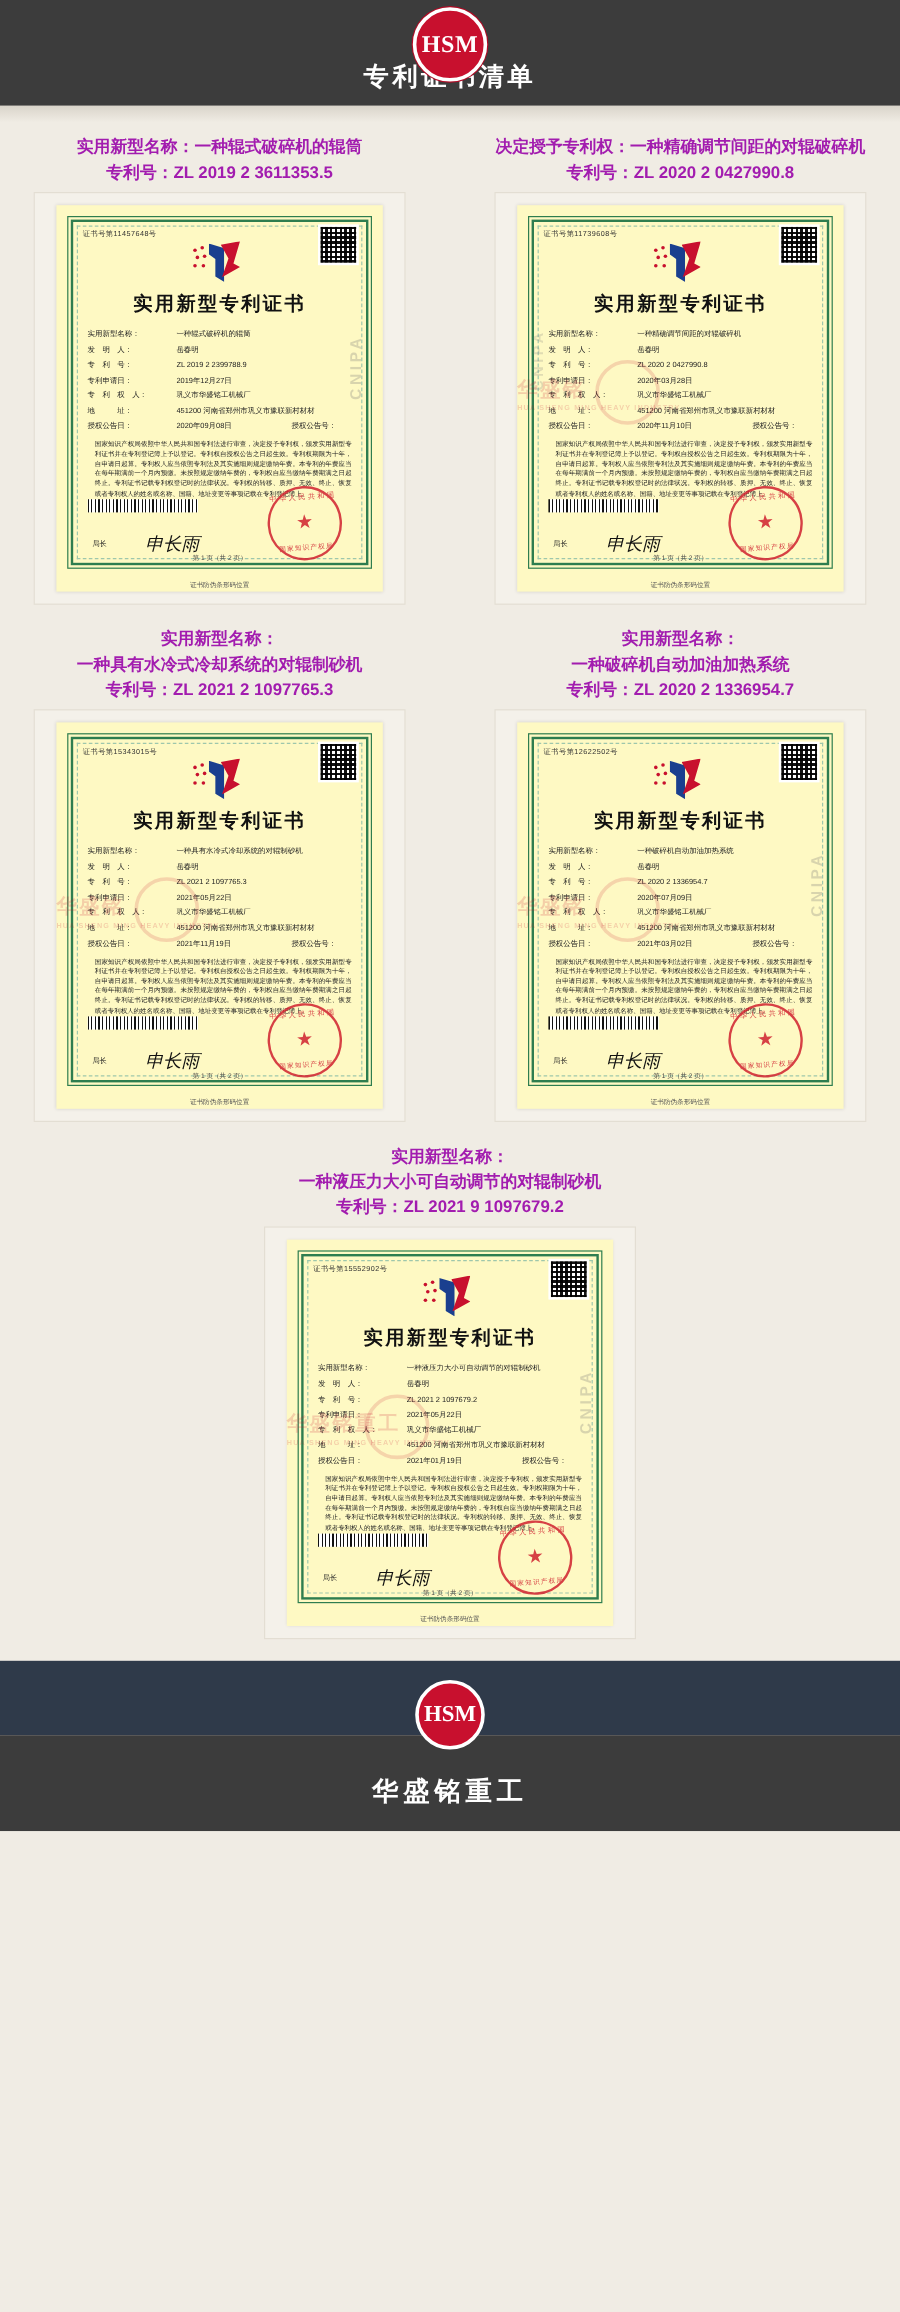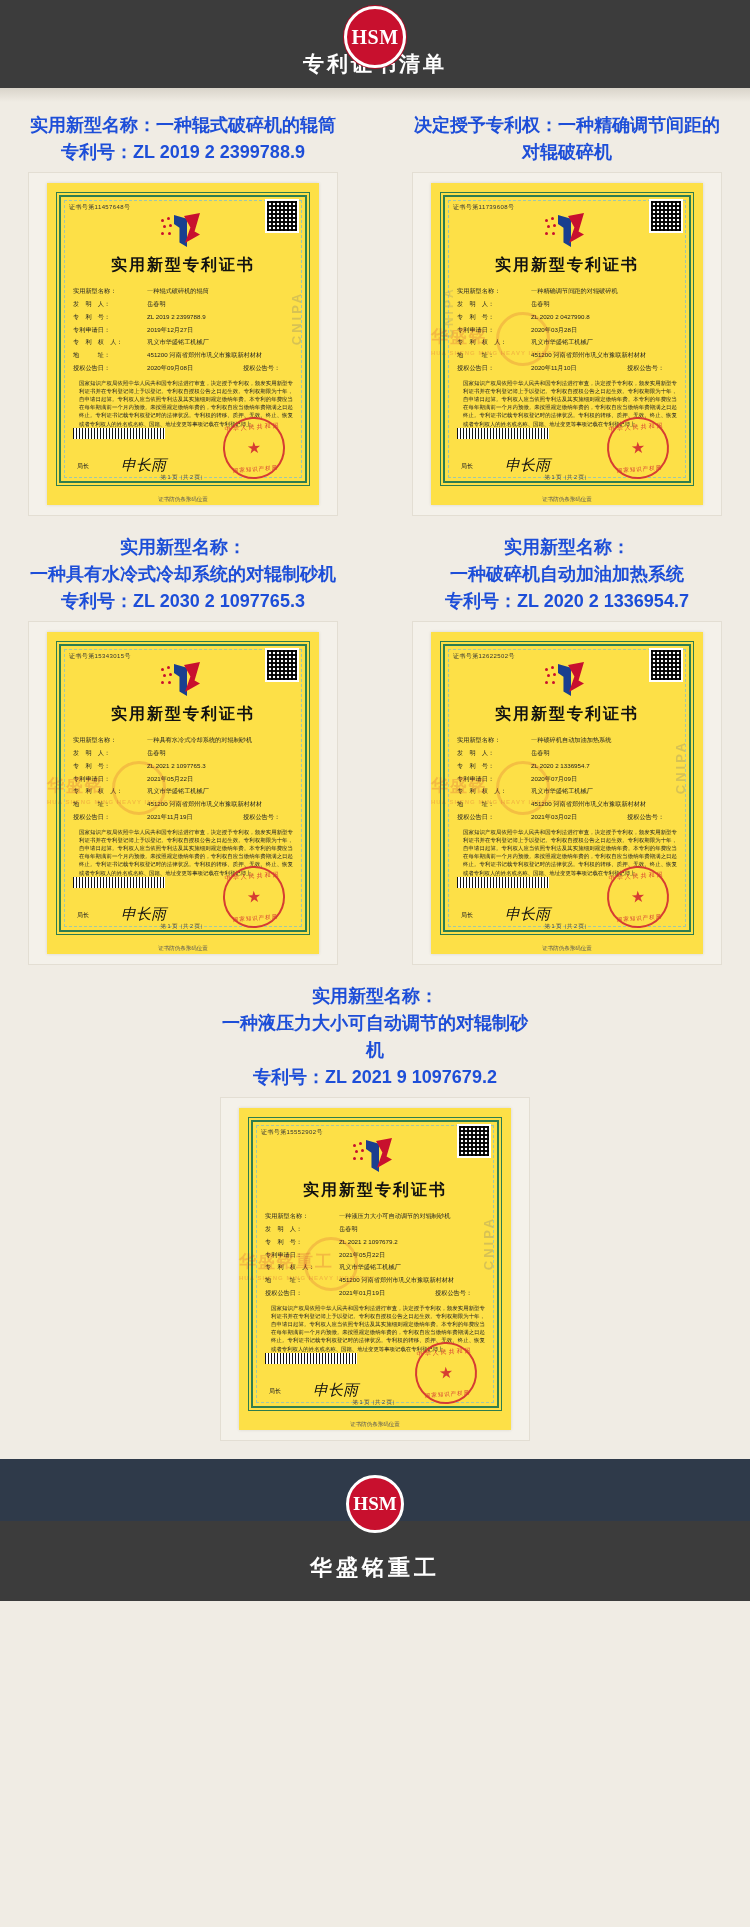--- a/index.html
+++ b/index.html
@@ -51,42 +51,42 @@
   }
   .cert-row {
     display:flex;
     justify-content:space-between;
     margin-bottom:18px;
   }
   .cert-row.single { justify-content:center; }
   .cert-block { width:310px; }
   .cert-caption {
     text-align:center;
-    color:#1d4ed8;
+    color:#a21caf;
     font-weight:bold;
-    font-size:18px;
+    font-size:14px;
     line-height:1.5;
     margin-bottom:6px;
     font-family:"Liberation Sans", sans-serif;
   }
   .cert-caption .l2 { display:block; }
 
   
   .cert-img {
     position:relative;
     width:100%;
     height:344px;
     background:#f4f1ea;
     overflow:hidden;
     border:1px solid #e3ded3;
   }
   .cert-paper {
     position:absolute;
     left:18px; right:18px; top:10px; bottom:10px;
-    background:#fde047;
+    background:#fef9c3;
     box-shadow:0 0 3px rgba(0,0,0,0.12);
   }
   .cert-border {
     position:absolute;
     left:12px; right:12px; top:12px; bottom:22px;
     border:2px solid #2e7d4f;
     outline:1px solid #2e7d4f;
     outline-offset:2px;
   }
   .cert-border:before{
@@ -328,21 +328,21 @@
   </div>
   <div class="band-shadow"></div>
 
   <div class="cert-grid">
 
     <div class="cert-row">
 
       <div class="cert-block">
         <div class="cert-caption">
           <span class="l2">实用新型名称：一种辊式破碎机的辊筒</span>
-          <span class="l2">专利号：ZL 2019 2 2399788.9</span>
+          <span class="l2">专利号：ZL 2019 2 3611353.5</span>
         </div>
         <div class="cert-img">
           <div class="cert-paper">
             <div class="cert-border"></div>
             <div class="cert-no">证书号第11457648号</div>
             <div class="qr"></div>
             <div class="emblem">
               <span class="dots">
                   <i></i>
                   <i></i>
@@ -399,20 +399,21 @@
             <div class="page-foot">第 1 页（共 2 页）</div>
             <div class="paper-foot">证书防伪条形码位置</div>
             <div class="wm-cnipa">CNIPA</div>
           </div>
         </div>
       </div>
 
       <div class="cert-block">
         <div class="cert-caption">
           <span class="l2">决定授予专利权：一种精确调节间距的对辊破碎机</span>
+          <span class="l2">专利号：ZL 2020 2 0427990.8</span>
         </div>
         <div class="cert-img">
           <div class="cert-paper">
             <div class="cert-border"></div>
             <div class="cert-no">证书号第11739608号</div>
             <div class="qr"></div>
             <div class="emblem">
               <span class="dots">
                   <i></i>
                   <i></i>
@@ -479,21 +480,21 @@
       </div>
 
     </div>
 
     <div class="cert-row">
 
       <div class="cert-block">
         <div class="cert-caption">
           <span class="l2">实用新型名称：</span>
           <span class="l2">一种具有水冷式冷却系统的对辊制砂机</span>
-          <span class="l2">专利号：ZL 2030 2 1097765.3</span>
+          <span class="l2">专利号：ZL 2021 2 1097765.3</span>
         </div>
         <div class="cert-img">
           <div class="cert-paper">
             <div class="cert-border"></div>
             <div class="cert-no">证书号第15343015号</div>
             <div class="qr"></div>
             <div class="emblem">
               <span class="dots">
                   <i></i>
                   <i></i>

